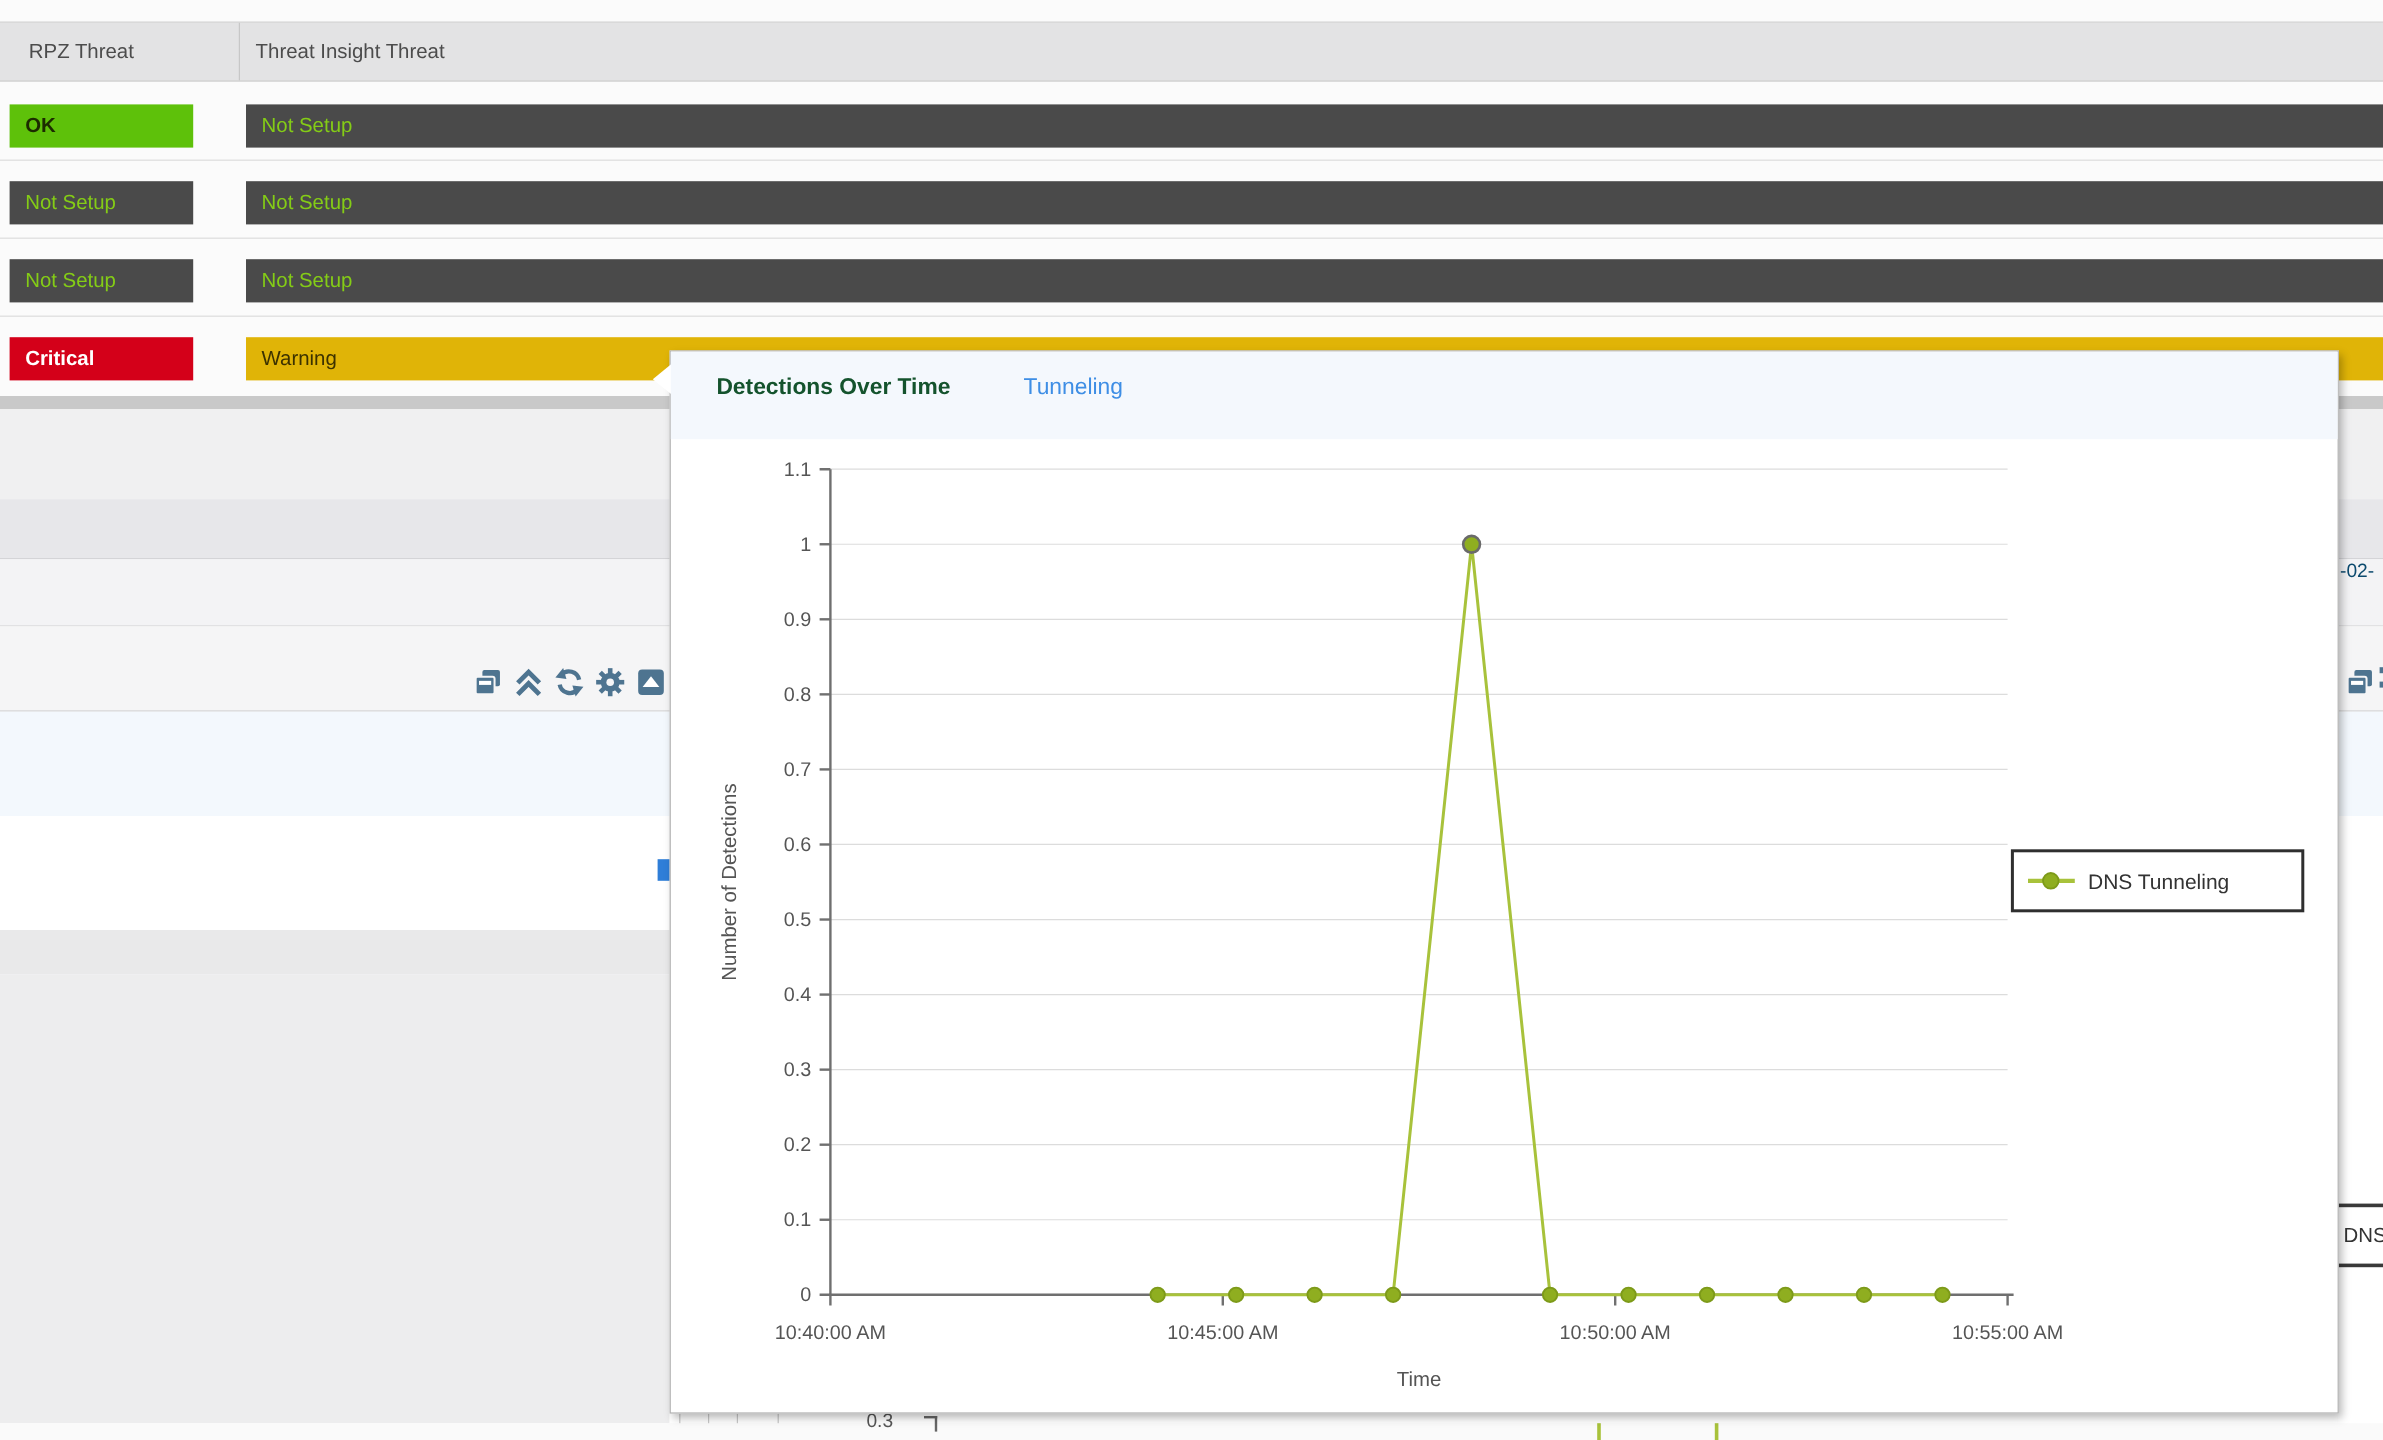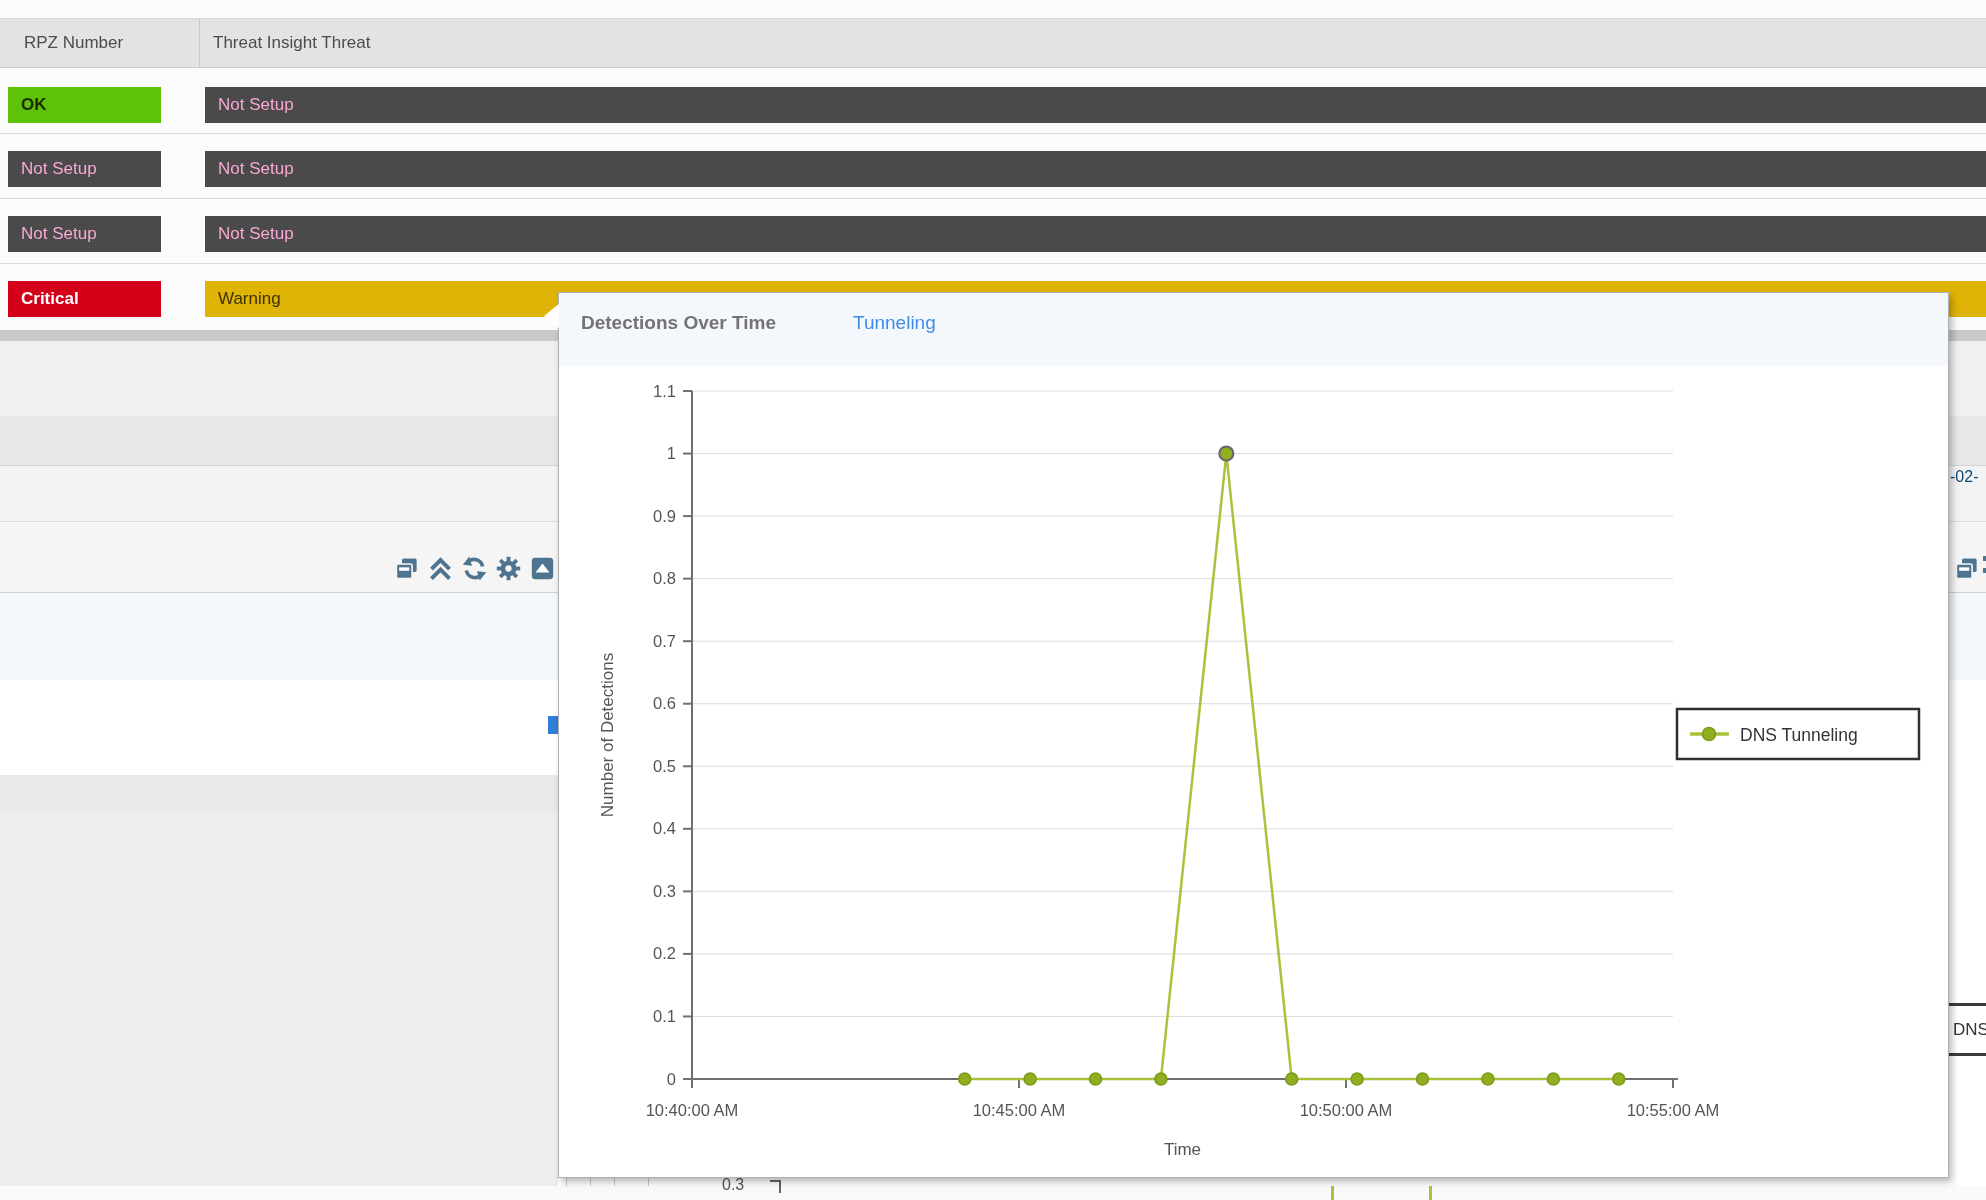--- a/index.html
+++ b/index.html
@@ -9,21 +9,21 @@
   
   .tbl-header{position:absolute;left:0;top:18px;width:1986px;height:48px;background:#e3e3e4;
     border-top:1px solid #d6d6d6;border-bottom:1px solid #cfcfcf;}
   .tbl-header .hd{position:absolute;top:0;height:48px;line-height:48px;font-size:17px;color:#4c4c4c;}
   .hd-divider{position:absolute;left:199px;top:0;width:1px;height:48px;background:#c7c7c7;}
   .row-divider{position:absolute;left:0;width:1986px;height:1px;background:#dcdcdc;}
   .badge{position:absolute;height:36px;line-height:36px;font-size:17px;padding-left:13px;box-sizing:border-box;}
   .badge.col1{left:8px;width:153px;}
   .badge.col2{left:205px;right:0;}
   .state-ok{background:#5ec10a;color:#1c2b00;font-weight:bold;}
-  .state-not-setup{background:#4a4a4a;color:#f9a8d4;}
+  .state-not-setup{background:#4a4a4a;color:#84cc16;}
   .state-critical{background:#d40019;color:#fff;font-weight:bold;}
   .state-warning{background:#e0b407;color:#3c3200;}
 
   
   .stripe{position:absolute;left:0;width:1986px;}
   .thick-divider{top:330px;height:11px;background:#c9c9c9;}
   .s1{top:341px;height:75px;background:#f0f0f1;}
   .s2{top:416px;height:49px;background:#e7e7ea;border-bottom:1px solid #d4d4d7;}
   .s3{top:466px;height:55px;background:#f3f3f5;border-bottom:1px solid #dcdcdf;}
   .s4{top:522px;height:70px;background:#f5f5f6;border-bottom:1px solid #cfcfcf;}
@@ -51,32 +51,32 @@
   .frag-bracket{position:absolute;left:770px;top:1180px;width:9px;height:11px;border-top:2.5px solid #666;border-right:2.5px solid #666;}
   .frag-grayticks b{position:absolute;top:1178px;width:1px;height:8px;background:#c9c9c9;display:block;}
   .frag-green{position:absolute;top:1186px;width:3px;height:14px;background:#a8c23b;}
 
   
   #popup{position:absolute;left:558px;top:292px;width:1389px;height:884px;background:#fff;
     border:1px solid #b0b0b0;box-shadow:3px 4px 7px rgba(0,0,0,.28);}
   .popup-tail{position:absolute;left:-15px;top:10px;width:0;height:0;
     border-top:13px solid transparent;border-bottom:13px solid transparent;border-right:16px solid #fff;}
   .popup-header{position:absolute;left:0;top:0;width:100%;height:73px;background:#f4f8fd;}
-  .popup-title{position:absolute;left:22px;top:0;height:60px;line-height:60px;font-size:19px;font-weight:bold;color:#737373;}
+  .popup-title{position:absolute;left:38px;top:0;height:60px;line-height:60px;font-size:19px;font-weight:bold;color:#14532d;}
   .popup-link{position:absolute;left:294px;top:0;height:60px;line-height:60px;font-size:19px;color:#3e8ee5;cursor:pointer;}
   #chart-svg{position:absolute;left:0;top:73px;}
 </style>
 </head>
 <body>
 
 <div id="screen">
 
   
   <div class="tbl-header">
-    <span class="hd" style="left:24px">RPZ Number</span>
+    <span class="hd" style="left:24px">RPZ Threat</span>
     <span class="hd" style="left:213px">Threat Insight Threat</span>
     <span class="hd-divider"></span>
   </div>
 
   
   <div class="badge col1 state-ok" style="top:87px">OK</div>
   <div class="badge col2 state-not-setup" style="top:87px">Not Setup</div>
   <div class="row-divider" style="top:133px"></div>
   
   <div class="badge col1 state-not-setup" style="top:151px">Not Setup</div>

